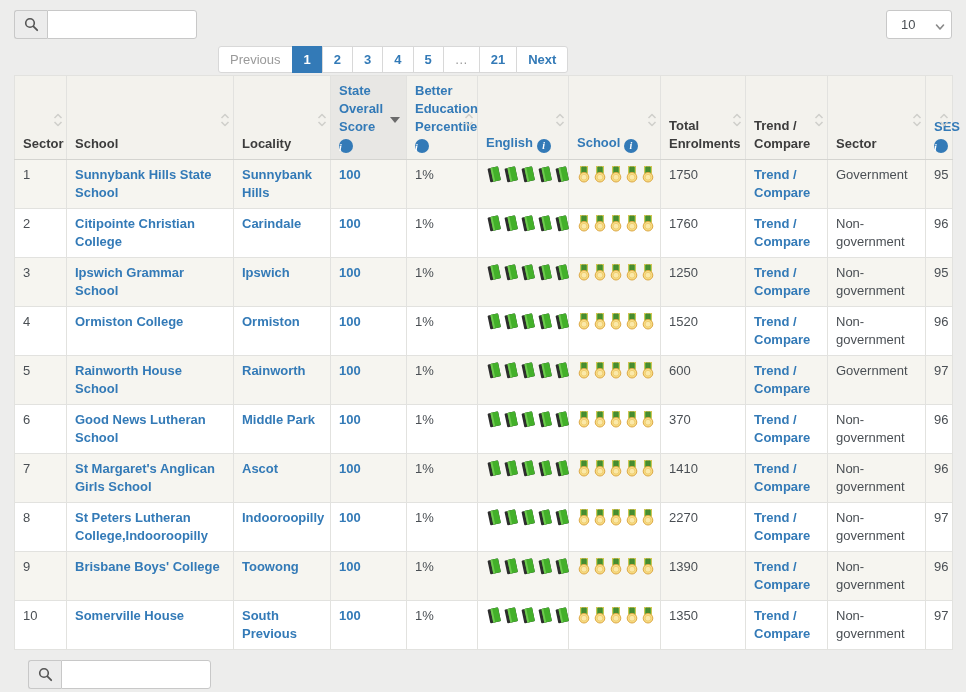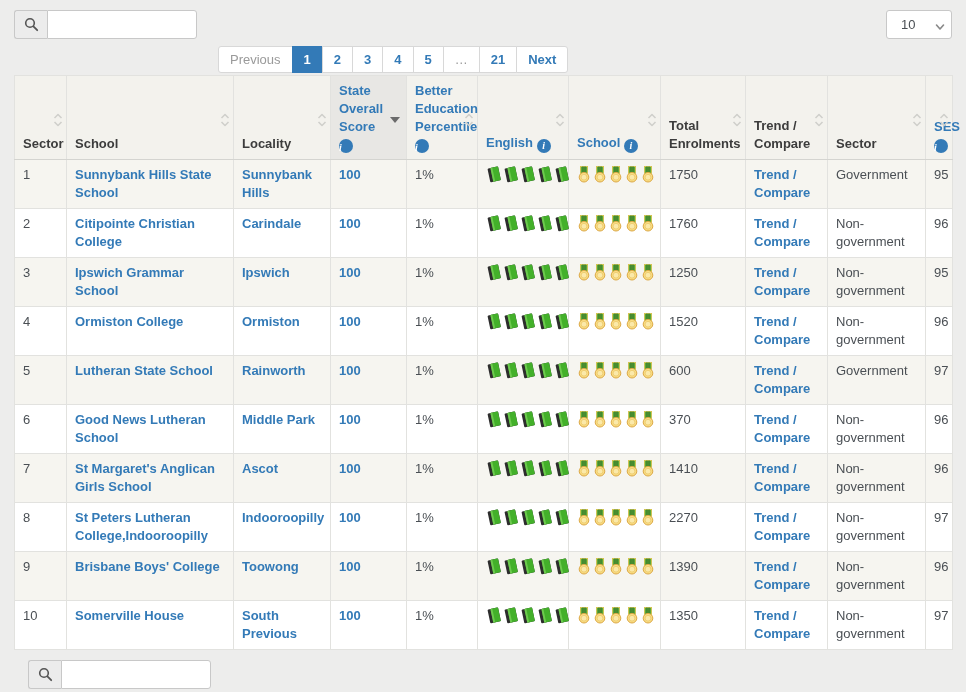--- a/index.html
+++ b/index.html
@@ -472,21 +472,21 @@
                 <circle cx="7" cy="11.2" r="4.8" fill="#f9dd83" stroke="#dca845" stroke-width="1"></circle>
                 <circle cx="7" cy="11.2" r="2.9" fill="#fbe9a9" stroke="#ecc867" stroke-width="0.8"></circle>
               </svg></span></td>
           <td>1520</td>
           <td><a class="tlink">Trend / Compare</a></td>
           <td>Non-government</td>
           <td>96</td>
         </tr>
         <tr class="stripe">
           <td>5</td>
-          <td><a class="tlink">Lutheran State School</a></td>
+          <td><a class="tlink">Rainworth House School</a></td>
           <td><a class="tlink">Rainworth</a></td>
           <td><a class="tlink">100</a></td>
           <td>1%</td>
           <td><span class="iconrow"><svg width="15" height="17" viewBox="0 0 16 18">
                 <g transform="rotate(-12 8 9)">
                   <rect x="3" y="1.5" width="11.5" height="15" rx="1" fill="#2d2d2d"></rect>
                   <rect x="6.2" y="1.5" width="8.3" height="15" rx="1" fill="#43b02a"></rect>
                   <rect x="6.2" y="1.5" width="2" height="15" fill="#6ecb4f"></rect>
                 </g>
               </svg><svg width="15" height="17" viewBox="0 0 16 18">

